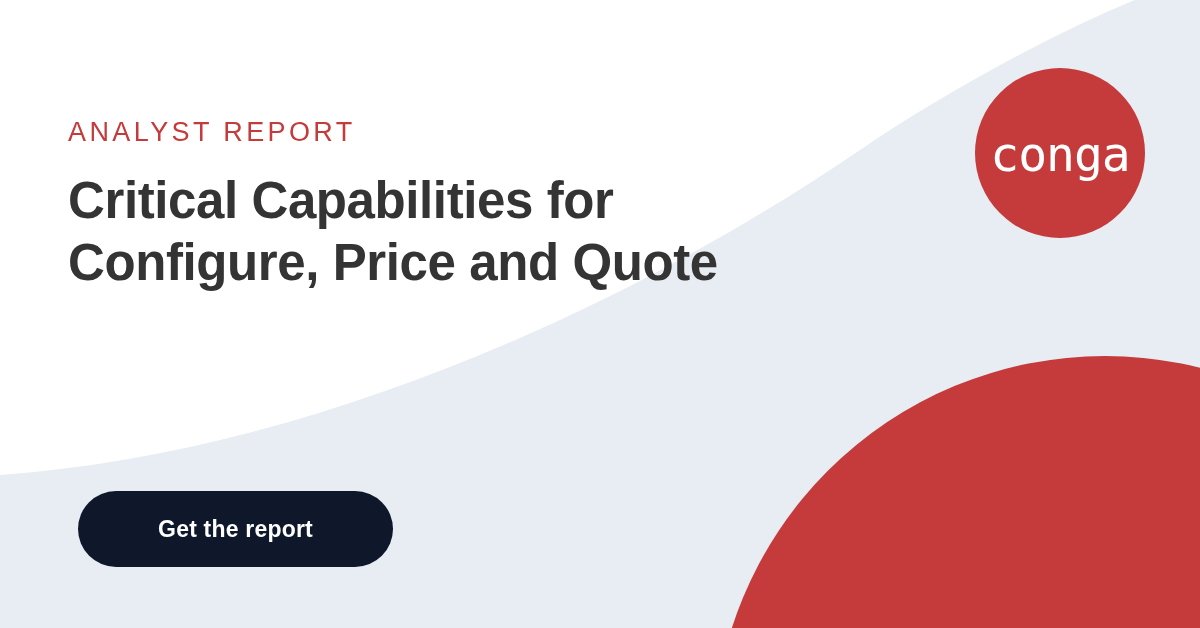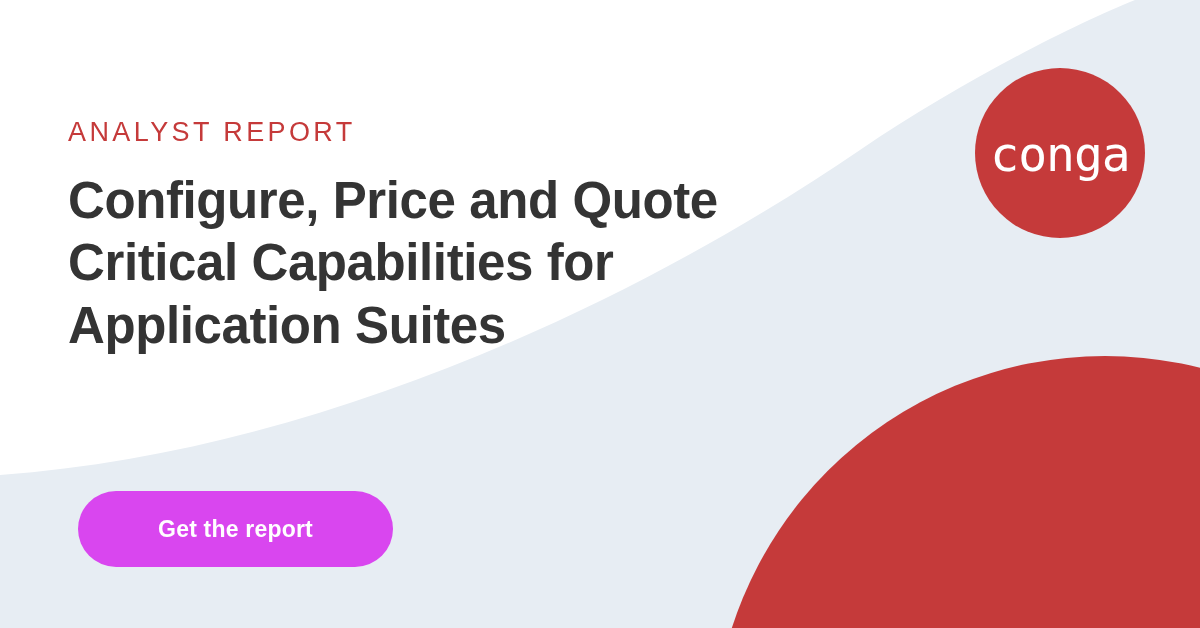--- a/index.html
+++ b/index.html
@@ -72,21 +72,21 @@
 
   
   .cta-button {
     position: absolute;
     left: 78px;
     top: 491px;
     width: 315px;
     height: 76px;
     border: none;
     border-radius: 38px;
-    background: #d946ef;
+    background: #0f172a;
     color: #ffffff;
     font-family: "Liberation Sans", sans-serif;
     font-size: 23px;
     font-weight: 700;
     letter-spacing: 0.2px;
     cursor: pointer;
     padding: 0;
     display: flex;
     align-items: center;
     justify-content: center;
@@ -136,23 +136,22 @@
       <circle id="red-corner-circle" cx="1105" cy="748" r="392" fill="#C53A3A"></circle>
     </g>
   </svg>
 
   <div id="content">
 
     <div class="text-column">
       <div class="eyebrow">ANALYST REPORT</div>
 
       <h1 class="headline">
+        <span class="line">Critical Capabilities for</span>
         <span class="line">Configure, Price and Quote</span>
-        <span class="line">Critical Capabilities for</span>
-        <span class="line">Application Suites</span>
       </h1>
     </div>
 
     <button class="cta-button">Get the report</button>
 
     <div class="logo">
       <span class="logo-wordmark">conga</span>
     </div>
 
   </div>

